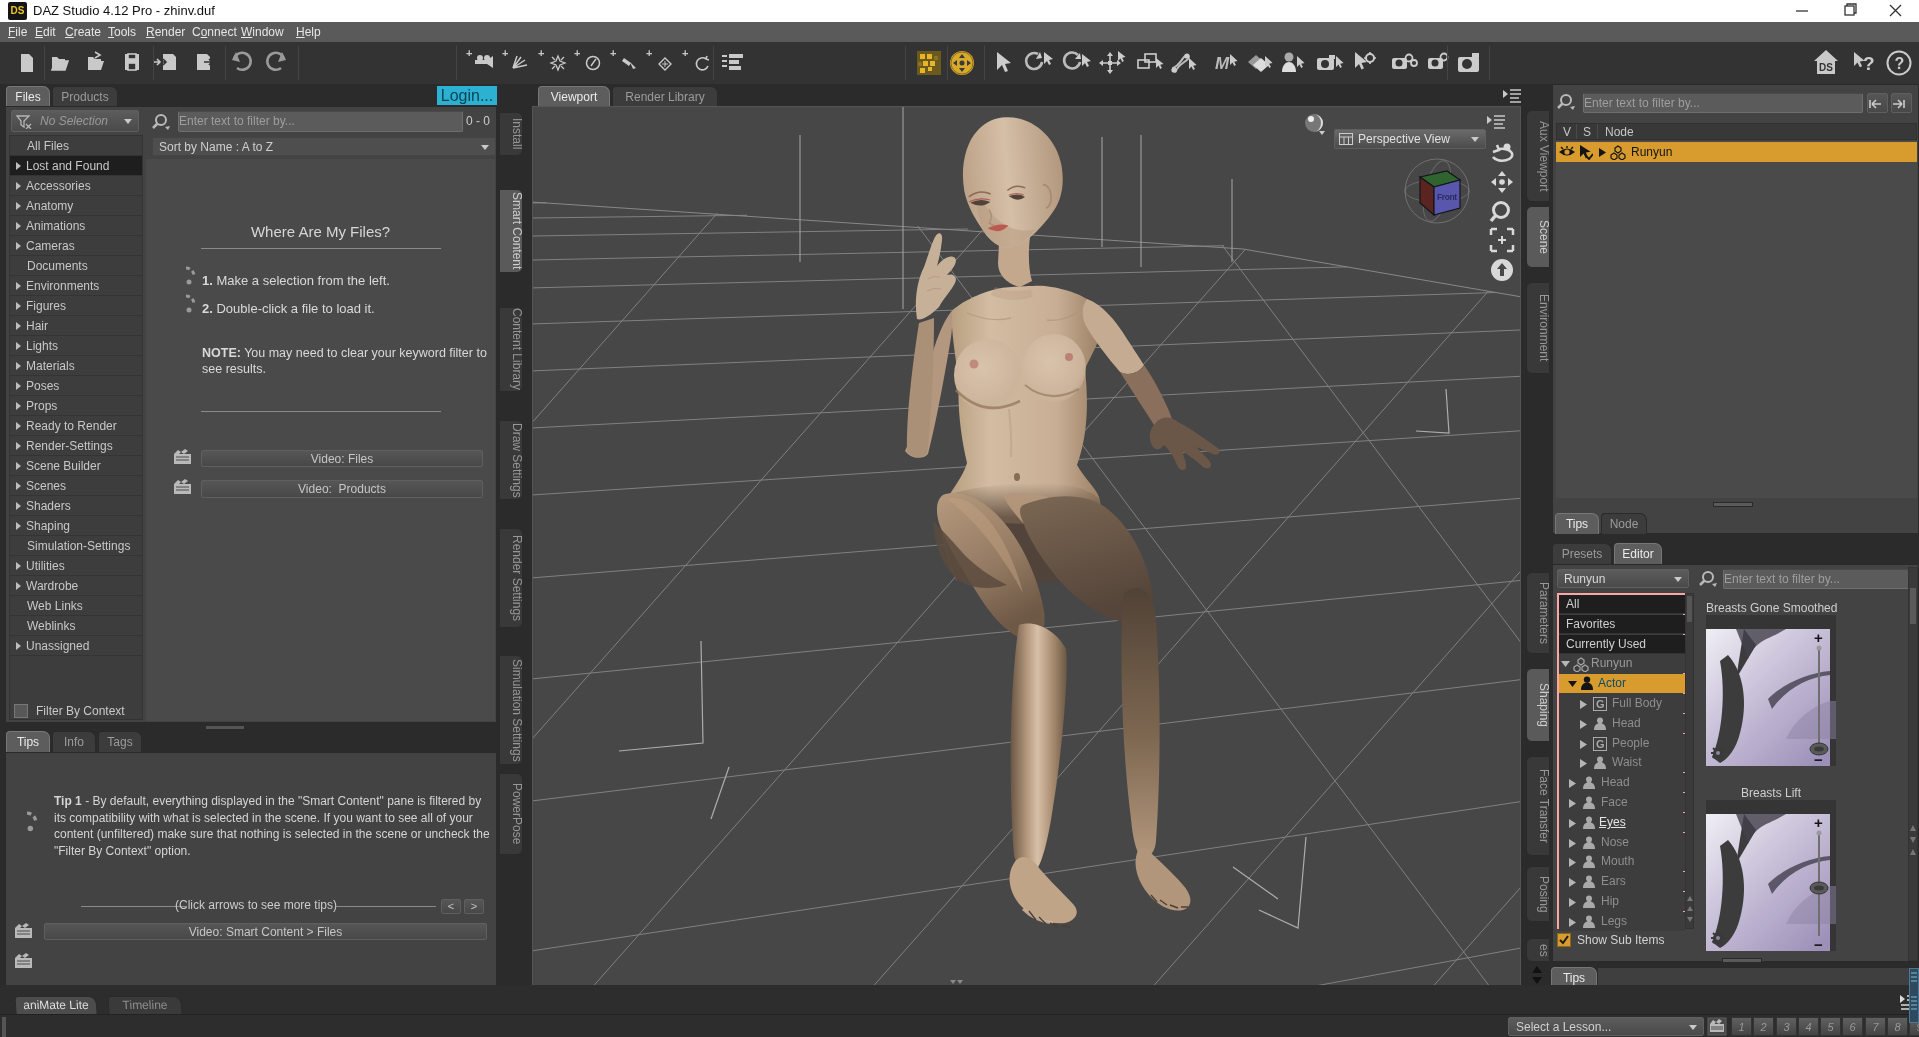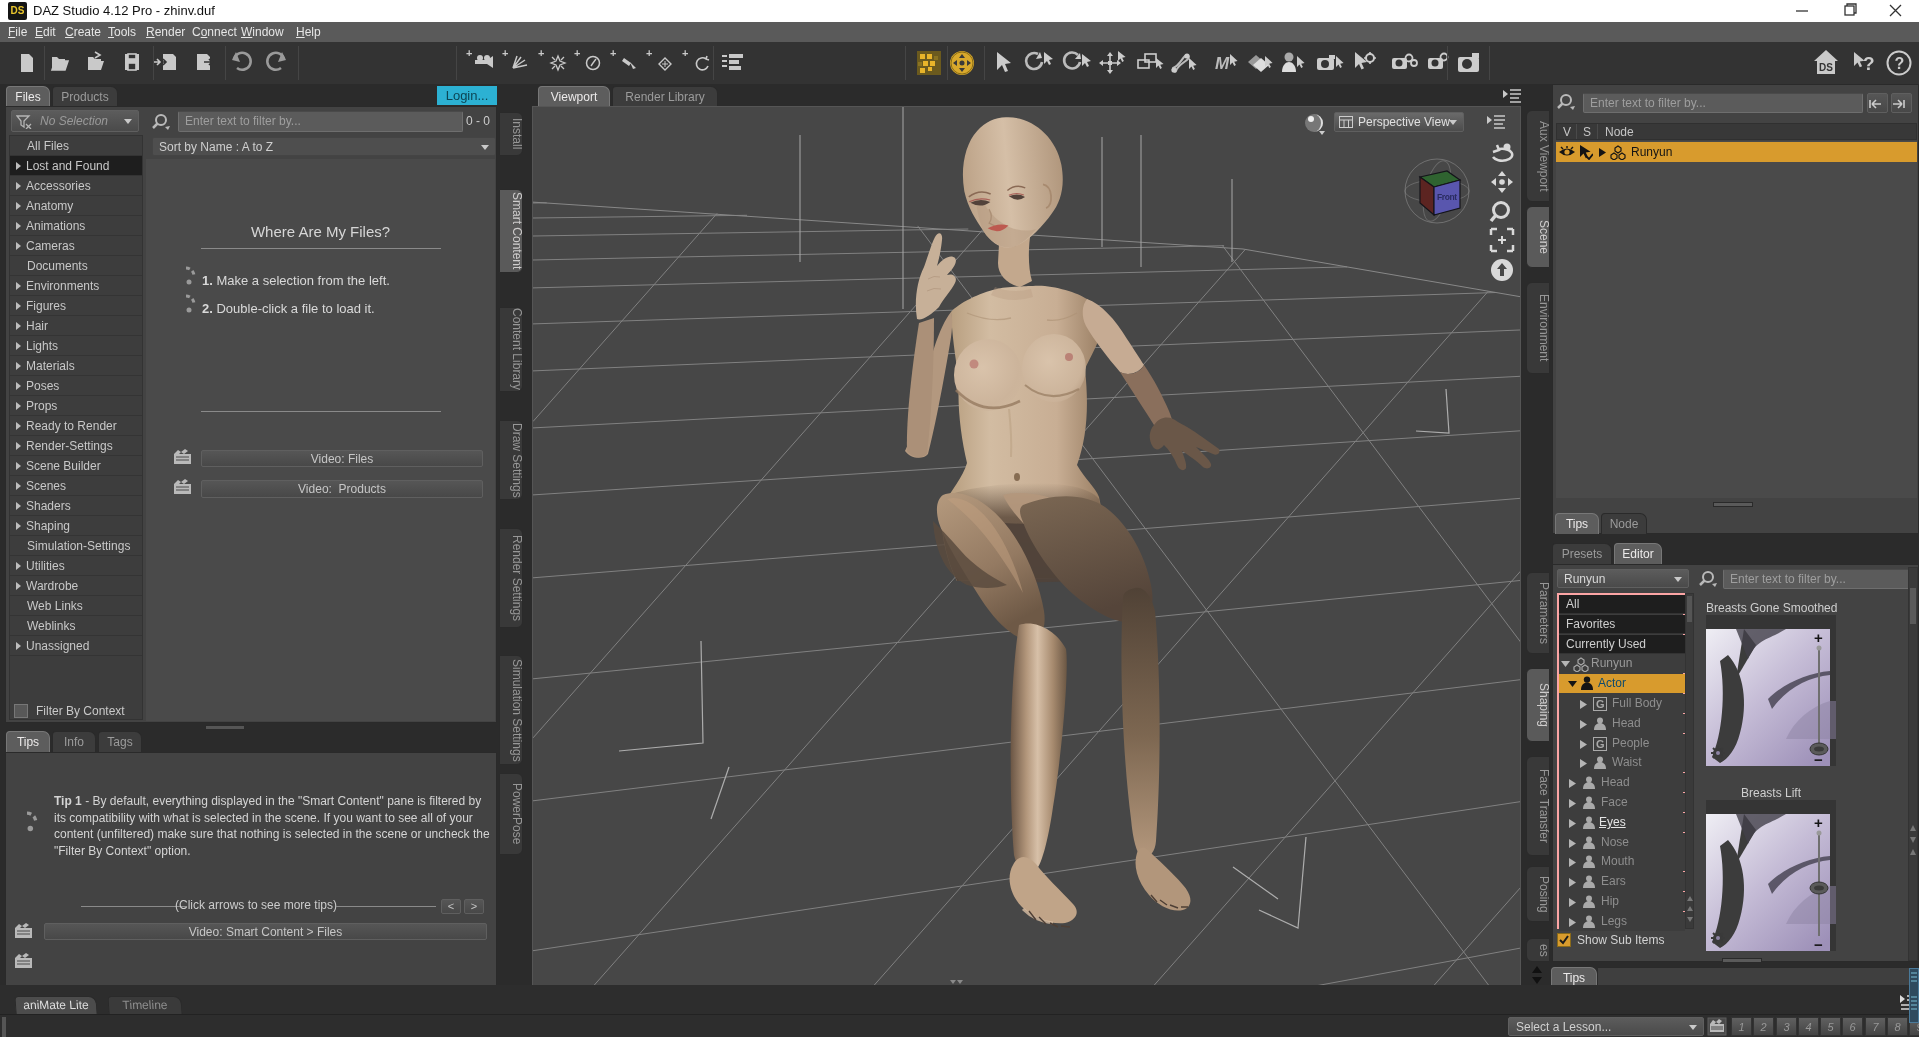--- a/index.html
+++ b/index.html
@@ -25,21 +25,21 @@
 .tab{position:absolute;height:21px;font-size:12px;color:#9b9b9b;background:#3c3c3c;
  border:1px solid #2a2a2a;border-bottom:none;border-radius:4px 7px 0 0;
  text-align:center;line-height:20px;}
 .tab.on{background:#5d5d5d;color:#eceaea;border-color:#777;}
 .vtab{position:absolute;width:24px;background:#393939;border:1px solid #2a2a2a;
  color:#979797;font-size:12px;border-radius:0 6px 6px 0;}
 .vtab div{writing-mode:vertical-rl;width:24px;text-align:center;height:100%;}
 .vtab.on{background:#555555;color:#cfcdcd;}
 .vtabR{border-radius:6px 0 0 6px;}
 .input{position:absolute;background:#5b5b5b;border:1px solid #6e6e6e;border-top-color:#4a4a4a;
- color:#9e9e9e;font-size:12px;padding-left:6px;border-radius:2px;}
+ color:#9e9e9e;font-size:12px;border-radius:2px;}
 .drop{position:absolute;background:linear-gradient(#5c5c5c,#4a4a4a);border:1px solid #5f5f5f;
  color:#c9c9c9;font-size:12px;border-radius:2px;}
 .drop .arr{position:absolute;right:6px;top:50%;margin-top:-2px;width:0;height:0;
  border-left:4px solid transparent;border-right:4px solid transparent;border-top:5px solid #c9c9c9;}
 .btn{position:absolute;background:linear-gradient(#565656,#484848);border:1px solid #5f5f5f;
  color:#c6c6c6;font-size:12px;text-align:center;border-radius:2px;}
 .row{position:absolute;left:0;width:100%;height:20px;background:#3d3d3d;border-bottom:1px solid #343434;
  color:#c8c8c8;font-size:12px;line-height:20px;white-space:nowrap;}
 .row .ar{display:inline-block;width:0;height:0;border-top:4px solid transparent;
  border-bottom:4px solid transparent;border-left:5px solid #bdbdbd;margin:0 5px 0 6px;}
@@ -262,21 +262,21 @@
   <div class="tsep" style="left:984px"></div>
       <div class="tsep" style="left:1447px"></div>
   <div class="tsep" style="left:1489px"></div>
 </div>
 
 <div class="abs" style="left:5px;top:84px;width:492px;height:901px;">
 
   <div class="tab on" style="left:1px;top:2px;width:44px;">Files</div>
   <div class="tab" style="left:47px;top:2px;width:66px;">Products</div>
   <div class="abs" style="left:432px;top:2px;width:60px;height:19px;background:#2cb1d3;color:#0c4554;
-       font-size:13px;text-align:center;line-height:19px;">Login...</div>
+       font-size:16px;text-align:center;line-height:19px;">Login...</div>
 
   <div class="abs pane" style="left:0;top:22px;width:492px;height:617px;border:1px solid #2a2a2a;">
 
     <div class="drop" style="left:5px;top:3px;width:128px;height:22px;">
       <svg class="abs" style="left:4px;top:4px" width="18" height="14" viewBox="0 0 18 14">
         <path d="M1,1 h12 l-5,5 v6 l-3,-2 v-4 z" fill="none" stroke="#b5b5b5" stroke-width="1.3"></path>
         <path d="M10,9 l5,5 m0,-5 l-5,5" stroke="#b5b5b5" stroke-width="1.3"></path>
       </svg>
       <span style="position:absolute;left:28px;top:3px;font-style:italic;color:#9a9a9a;">No Selection</span>
       <div class="arr"></div>
@@ -337,20 +337,21 @@
             </svg>
       </div>
       <div style="position:absolute;left:56px;top:114px;color:#d9d9d9;font-size:13px;"><b>1.</b> Make a selection from the left.</div>
       <div style="position:absolute;left:30px;top:135px;width:22px;height:22px;">
         <svg width="20" height="20" viewBox="0 0 20 20">
               <path d="M10,2 a8,8 0 0 1 8,8" fill="none" stroke="#9a9a9a" stroke-width="3" stroke-dasharray="4 3"></path>
               <circle cx="13" cy="16" r="2.5" fill="#9a9a9a"></circle>
             </svg>
       </div>
       <div style="position:absolute;left:56px;top:142px;color:#d9d9d9;font-size:13px;"><b>2.</b> Double-click a file to load it.</div>
+      <div style="position:absolute;left:56px;top:186px;width:290px;color:#d9d9d9;font-size:12.5px;line-height:16px;"><b>NOTE:</b> You may need to clear your keyword filter to see results.</div>
       <div style="position:absolute;left:55px;top:252px;width:240px;border-top:1px solid #8a8a8a;"></div>
       <svg class="abs" style="left:28px;top:290px" width="18" height="16" viewBox="0 0 18 16">
             <rect x="0" y="5" width="17" height="10" fill="#b9b9b9"></rect>
             <path d="M0,5 l4,-4 3,2 -4,4 z M7,3 l4,-3 3,2 -4,3 z" fill="#b9b9b9"></path>
             <path d="M2,8 h13 M2,11 h13" stroke="#4a4a4a"></path>
           </svg>
       <div class="btn" style="left:55px;top:291px;width:282px;height:17px;line-height:16px;">Video: Files</div>
       <svg class="abs" style="left:28px;top:320px" width="18" height="16" viewBox="0 0 18 16">
             <rect x="0" y="5" width="17" height="10" fill="#b9b9b9"></rect>
             <path d="M0,5 l4,-4 3,2 -4,4 z M7,3 l4,-3 3,2 -4,3 z" fill="#b9b9b9"></path>
@@ -619,21 +620,21 @@
   </svg>
   
   <div class="abs" style="left:770px;top:6px;width:24px;height:24px;">
     <svg width="24" height="24">
           <circle cx="11" cy="10" r="9" fill="#777"></circle>
           <path d="M11,1 a9,9 0 0 1 0,18 a7,9 0 0 0 0,-18" fill="#ddd"></path>
           <circle cx="8" cy="6" r="3" fill="#eee"></circle>
           <path d="M16,18 l6,0 -3,4 z" fill="#ccc"></path>
         </svg>
   </div>
-  <div class="drop" style="left:801px;top:5px;width:130px;height:20px;background:linear-gradient(#6a6a6a,#4c4c4c);">
+  <div class="drop" style="left:801px;top:22px;width:152px;height:20px;background:linear-gradient(#6a6a6a,#4c4c4c);">
     <svg class="abs" style="left:4px;top:3px" width="15" height="13">
           <rect x="0.5" y="0.5" width="13" height="11" fill="none" stroke="#ccc"></rect>
           <line x1="0" y1="4" x2="14" y2="4" stroke="#ccc"></line>
           <line x1="5" y1="4" x2="5" y2="12" stroke="#ccc"></line>
           <line x1="9.5" y1="4" x2="9.5" y2="12" stroke="#ccc"></line>
         </svg>
     <span style="position:absolute;left:23px;top:2px;color:#e0e0e0;">Perspective View</span>
     <div class="arr"></div>
   </div>
   <svg class="abs" style="left:953px;top:7px" width="20" height="16" viewBox="0 0 20 16">

